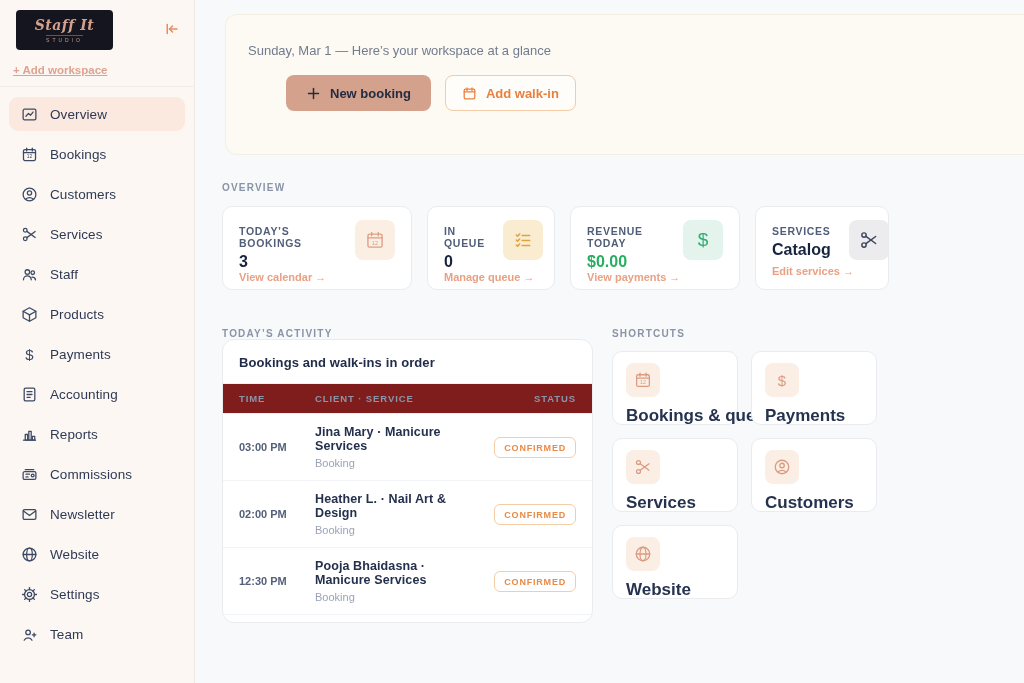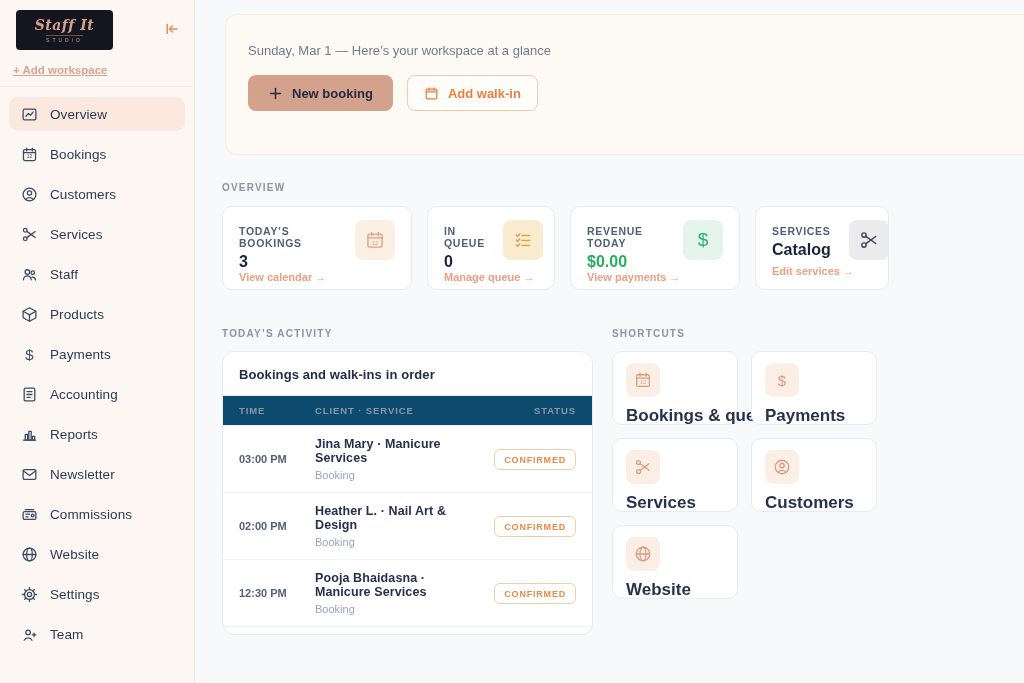--- a/index.html
+++ b/index.html
@@ -51,21 +51,21 @@
     margin:14px 0 0 3px; background:#fdf9f3; border:1px solid #f5eee5; border-right:none;
     border-radius:12px 0 0 12px; padding:21px 24px 0 22px; height:141px;
   }
   .banner h1 { font-size:15.5px; font-weight:bold; color:#22304c; letter-spacing:.1px; }
   .banner h1 .ws-name { color:#dba796; }
   .banner .subtitle { font-size:13px; color:#717c8e; margin-top:7px; }
   .banner-actions { display:flex; gap:14px; margin-top:17px; }
   .btn-primary {
     display:flex; align-items:center; gap:9px; background:#d4a18d; color:#232c41;
     border:none; border-radius:8px; padding:0 20px; height:36px;
-    font-size:13px; font-weight:bold; cursor:pointer; font-family:inherit;
+    font-size:13px; font-weight:bold; cursor:pointer; font-family:inherit;margin-left:38px;
   }
   .btn-secondary {
     display:flex; align-items:center; gap:9px; background:#fffdf9; color:#e8803f;
     border:1px solid #f3cba6; border-radius:8px; padding:0 16px; height:36px;
     font-size:13px; font-weight:bold; cursor:pointer; font-family:inherit;
   }
   .btn-primary .bicon, .btn-secondary .bicon { width:15px; height:15px; }
 
   .section-label {
     font-size:10px; font-weight:bold; letter-spacing:1.2px; color:#8a94a6;
@@ -89,28 +89,28 @@
   .tile-peach { background:#fbefe4; color:#dd9e81; }
   .tile-amber { background:#f9ecd1; color:#dfa33c; }
   .tile-mint  { background:#e4f3eb; color:#2fae74; }
   .tile-gray  { background:#ececef; color:#39445f; }
   .tile-dollar { font-size:19px; font-weight:500; }
   .stat-link { font-size:11px; font-weight:bold; color:#e9a184; margin-top:auto; cursor:pointer; text-decoration:none; }
 
   .bottom-area { display:flex; gap:19px; margin-top:38px; }
   .col-activity { width:371px; min-width:371px; }
   .panel {
-    margin-top:12px; background:#fff; border:1px solid #e9ebee; border-radius:12px;
+    background:#fff; border:1px solid #e9ebee; border-radius:12px;
     height:284px; overflow:hidden;
   }
   .panel-title { font-size:13px; font-weight:bold; color:#212d49; padding:15px 16px 13px 16px;
     border-bottom:1px solid #eef0f3; letter-spacing:.1px; }
   .tbl-head {
     display:grid; grid-template-columns:60px 1fr auto; column-gap:16px;
-    background:#0c4a6e; padding:9px 16px; border-bottom:1px solid #eef0f3;
+    background:#7f1d1d; padding:9px 16px; border-bottom:1px solid #eef0f3;
   }
   .tbl-head span { font-size:9.5px; font-weight:bold; letter-spacing:.9px; color:#8a96aa; text-transform:uppercase; }
   .tbl-head span:last-child { text-align:right; }
   .tbl-row {
     display:grid; grid-template-columns:60px 1fr auto; column-gap:16px; align-items:center;
     padding:11px 16px; border-bottom:1px solid #f1f3f6; cursor:pointer;
   }
   .row-time { font-size:11px; font-weight:bold; color:#55607a; }
   .row-client { font-size:12.5px; font-weight:bold; color:#24304d; letter-spacing:.1px; }
   .row-type { font-size:11px; color:#9aa3b5; margin-top:4px; }
@@ -236,37 +236,37 @@
             <rect x="6" y="12" width="3.4" height="8"></rect>
             <rect x="11" y="7.5" width="3.4" height="12.5"></rect>
             <rect x="16" y="14.5" width="3.4" height="5.5"></rect>
           </svg>
         </span>
       <span class="nav-label">Reports</span>
     </div>
     <div class="nav-item">
       <span class="nav-icon">
           <svg width="17" height="17" viewBox="0 0 24 24" fill="none" stroke="currentColor" stroke-width="1.8" stroke-linecap="round" stroke-linejoin="round">
-            <rect x="3" y="5" width="18" height="14" rx="2"></rect>
-            <polyline points="3.5 7 12 13.5 20.5 7"></polyline>
-          </svg>
-        </span>
-      <span class="nav-label">Newsletter</span>
-    </div>
-    <div class="nav-item">
-      <span class="nav-icon">
-          <svg width="17" height="17" viewBox="0 0 24 24" fill="none" stroke="currentColor" stroke-width="1.8" stroke-linecap="round" stroke-linejoin="round">
             <rect x="3" y="8" width="18" height="11" rx="2"></rect>
             <line x1="6" y1="5" x2="18" y2="5"></line>
             <line x1="7" y1="11.5" x2="12" y2="11.5"></line>
             <line x1="7" y1="15.5" x2="10" y2="15.5"></line>
             <circle cx="16.5" cy="13.5" r="2"></circle>
           </svg>
         </span>
       <span class="nav-label">Commissions</span>
+    </div>
+    <div class="nav-item">
+      <span class="nav-icon">
+          <svg width="17" height="17" viewBox="0 0 24 24" fill="none" stroke="currentColor" stroke-width="1.8" stroke-linecap="round" stroke-linejoin="round">
+            <rect x="3" y="5" width="18" height="14" rx="2"></rect>
+            <polyline points="3.5 7 12 13.5 20.5 7"></polyline>
+          </svg>
+        </span>
+      <span class="nav-label">Newsletter</span>
     </div>
     <div class="nav-item">
       <span class="nav-icon">
           <svg width="17" height="17" viewBox="0 0 24 24" fill="none" stroke="currentColor" stroke-width="1.8" stroke-linecap="round" stroke-linejoin="round">
             <circle cx="12" cy="12" r="9"></circle>
             <ellipse cx="12" cy="12" rx="4" ry="9"></ellipse>
             <line x1="3" y1="12" x2="21" y2="12"></line>
           </svg>
         </span>
       <span class="nav-label">Website</span>

